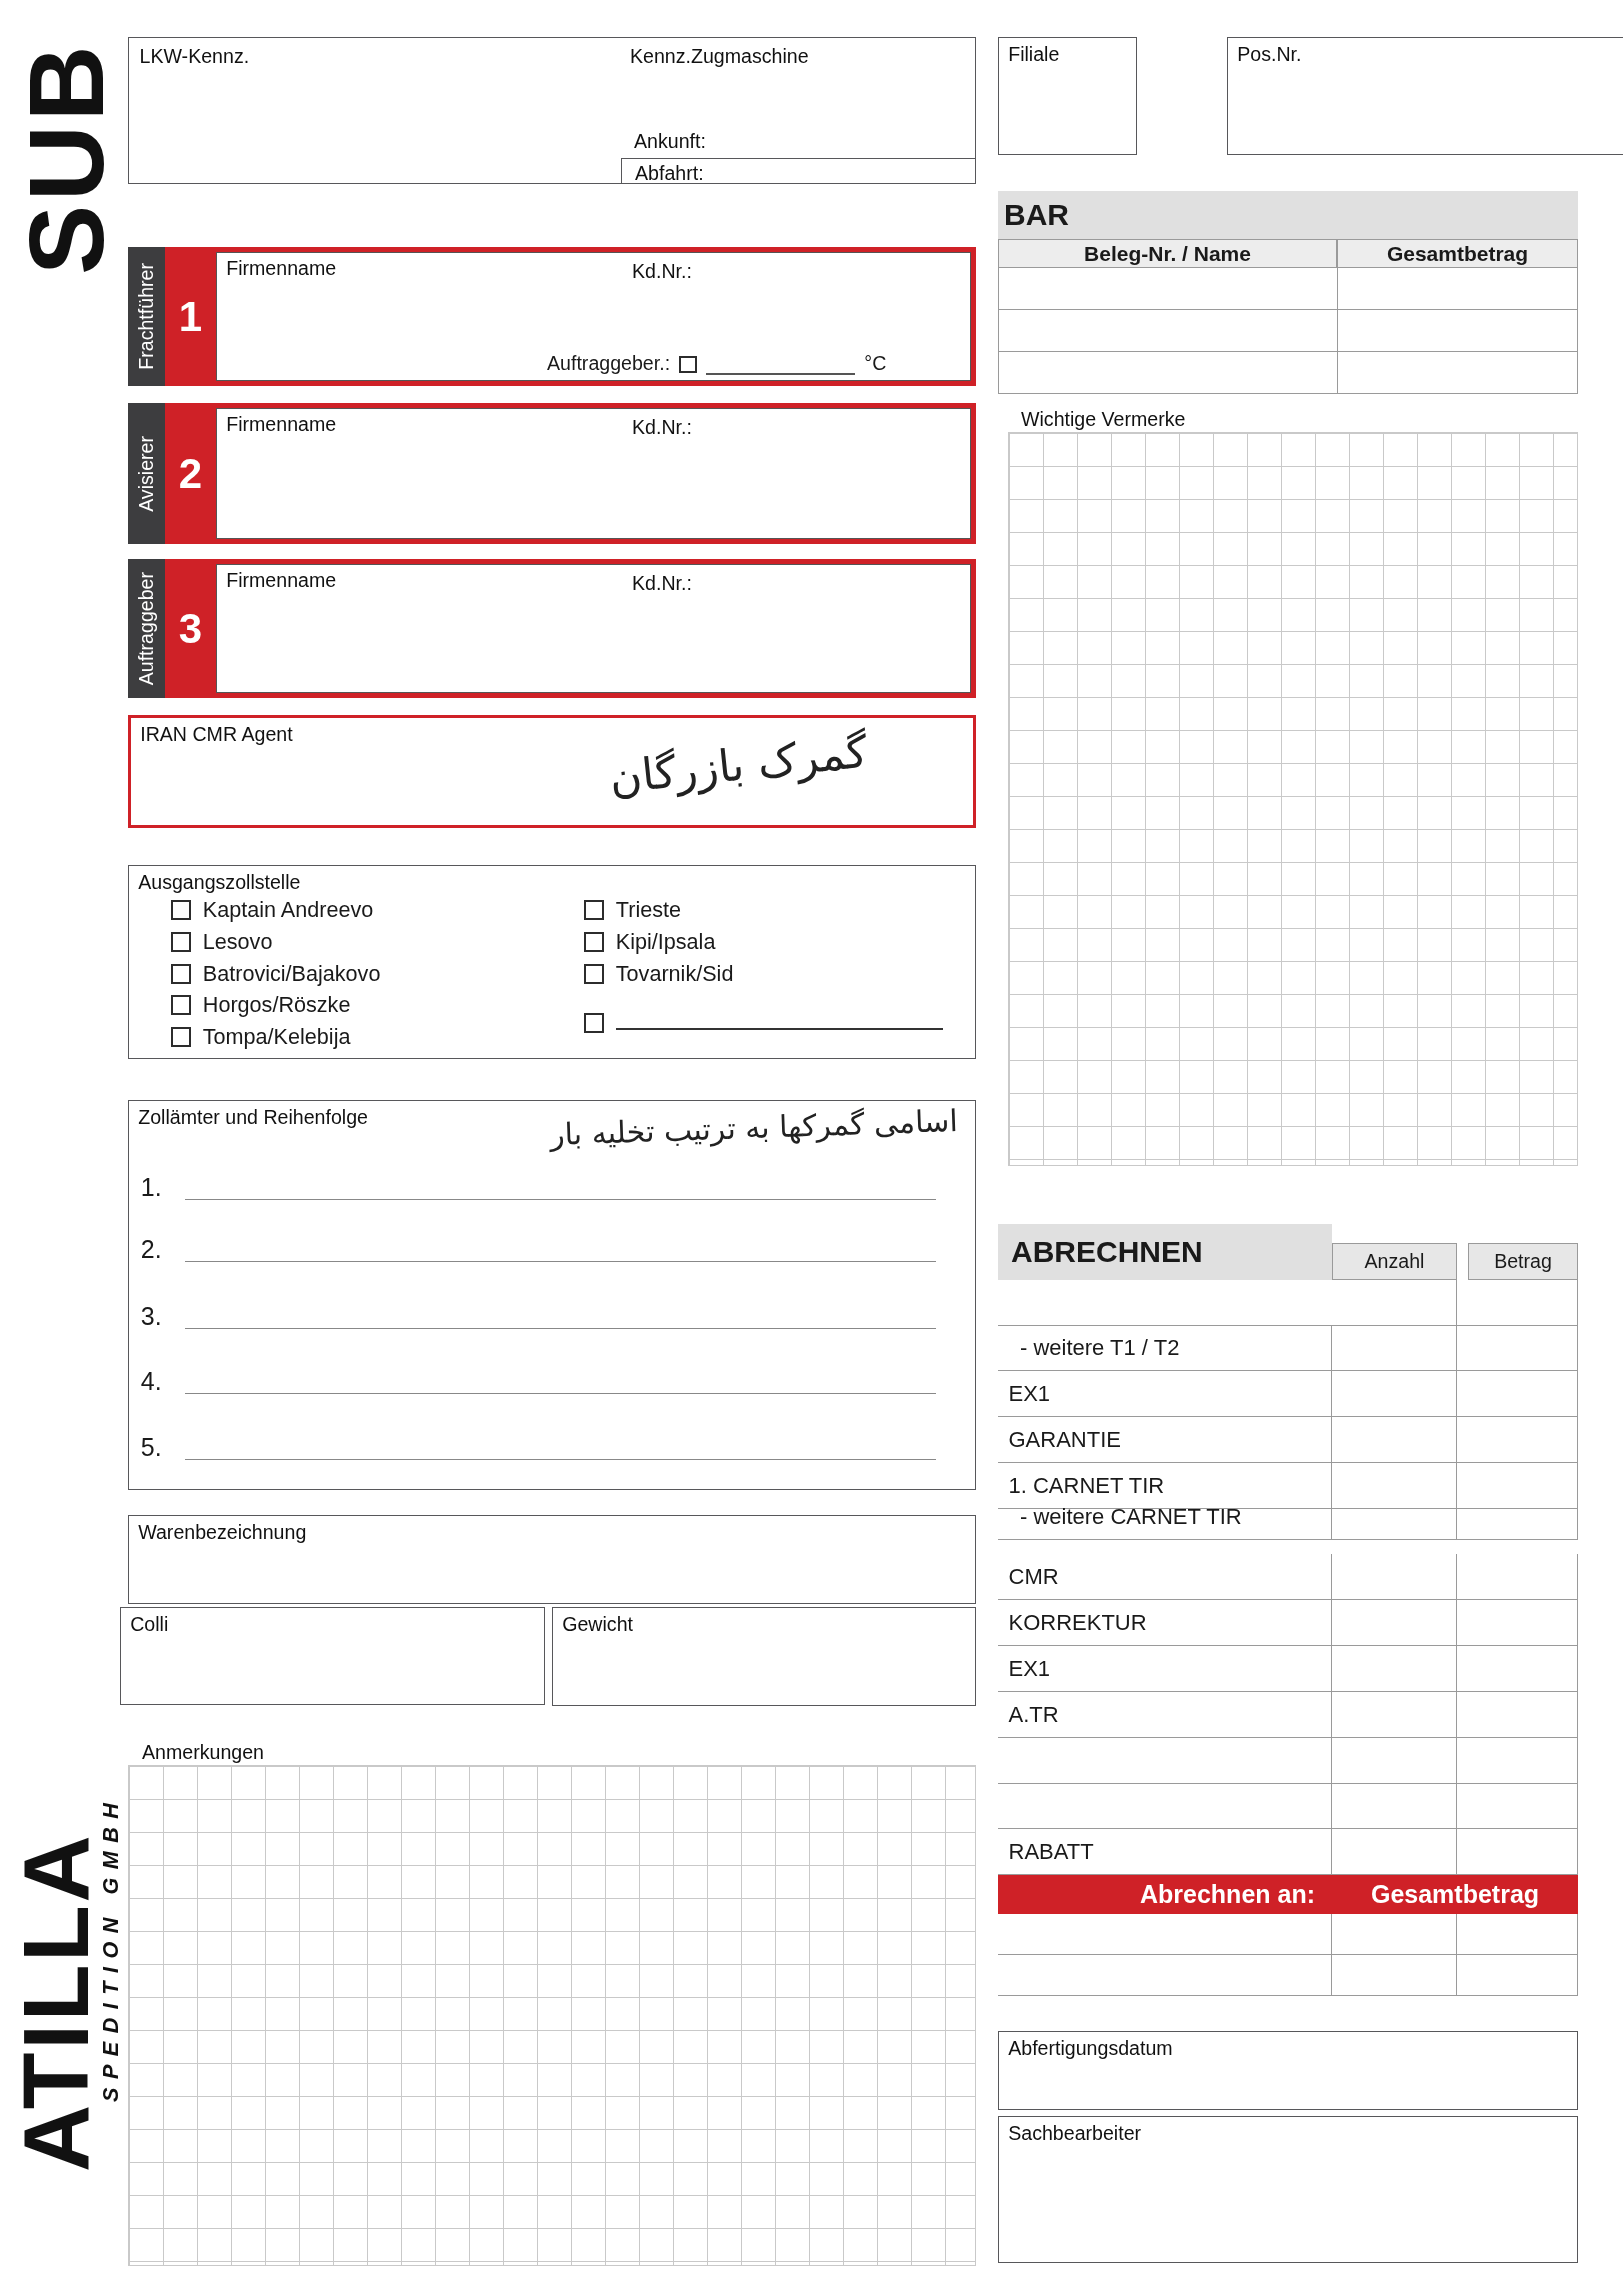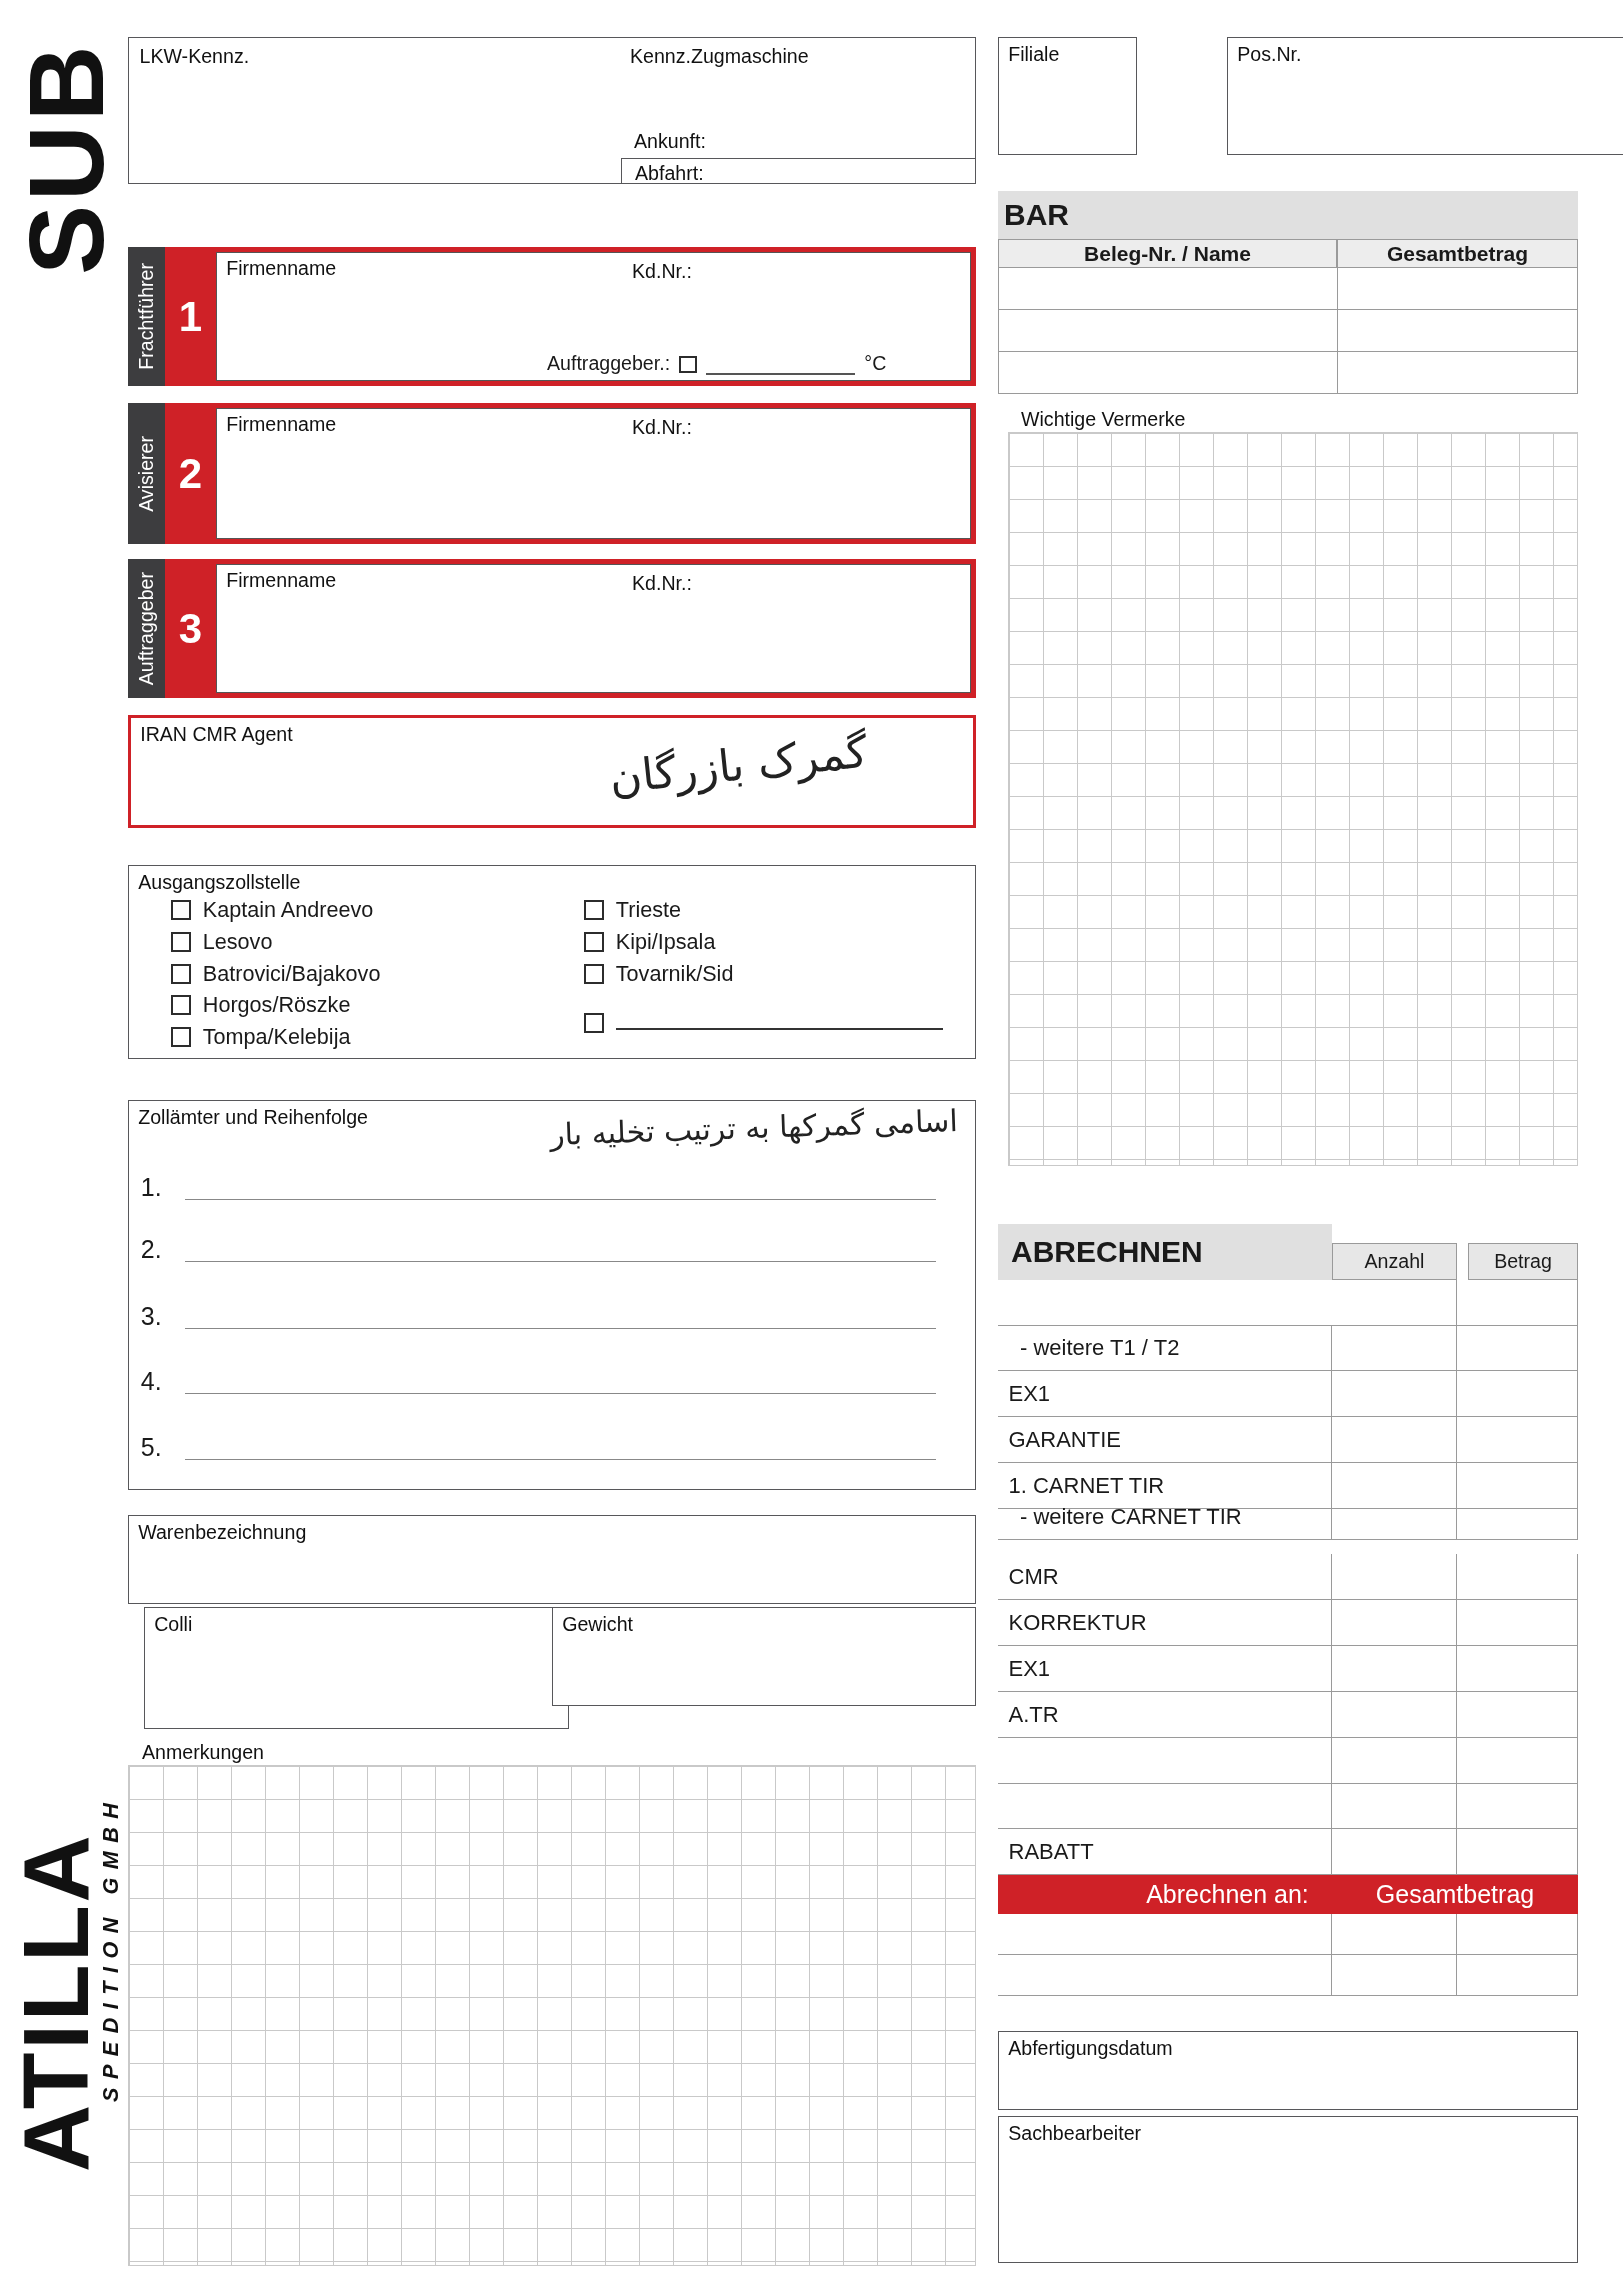--- a/index.html
+++ b/index.html
@@ -95,21 +95,21 @@
 
   
   #zollaemter-box { left:128px; top:1100px; width:848px; height:390px; }
   #zoll-hand { position:absolute; right:17px; top:9.2px; font-size:30px; transform:rotate(-2deg); }
   .zrow { position:absolute; left:11.8px; right:39px; height:31px; }
   .znum { position:absolute; left:0; bottom:1.3px; font-size:25px; }
   .zline { position:absolute; left:44px; right:0; bottom:2.6px; border-bottom:1.3px solid #888; }
 
   
   #waren-box { left:128px; top:1515px; width:848px; height:89px; }
-  #colli-box { left:144px; top:1607px; width:425px; height:122px; }
+  #colli-box { left:120px; top:1607px; width:425px; height:98px; }
   #gewicht-box { left:552px; top:1607px; width:424px; height:99px; }
 
   
   #abrechnen-section { position:absolute; left:998px; top:1224px; width:580px; height:771px; }
   #ab-title { position:absolute; left:0; top:0; width:334px; height:56px;
     background:var(--header,#e0e0e0); font-size:30px; font-weight:700;
     display:flex; align-items:center; padding-left:13px; }
   .ab-hcell { position:absolute; top:19px; height:37px; background:#e7e7e7;
     border:0.7px solid var(--line,#9a9a9a); font-size:19.6px;
     display:flex; align-items:center; justify-content:center; }
@@ -118,21 +118,21 @@
   .ab-row { position:absolute; left:0; width:580px; height:46px;
     border-bottom:0.7px solid var(--line,#9a9a9a); }
   .ab-label { position:absolute; left:0; top:0; bottom:0; width:334px; padding-left:10.5px;
     font-size:22px; display:flex; align-items:center; border-right:0.7px solid var(--line,#9a9a9a); }
   .ab-label.indent { padding-left:22px; }
   .ab-c1 { position:absolute; left:334px; width:125px; top:0; bottom:0;
     border-right:0.7px solid var(--line,#9a9a9a); }
   .ab-c2 { position:absolute; left:459px; right:0; top:0; bottom:0;
     border-right:0.7px solid var(--line,#9a9a9a); }
   #ab-footer { position:absolute; left:0; top:651px; width:580px; height:39px;
-    background:var(--red,#cf2127); color:#fff; font-weight:400; font-size:25px; }
+    background:var(--red,#cf2127); color:#fff; font-weight:700; font-size:25px; }
   #ab-footer .fl { position:absolute; left:0; width:459px; top:0; bottom:0;
     display:flex; align-items:center; justify-content:center; }
   #ab-footer .fr { position:absolute; left:334px; right:0; top:0; bottom:0;
     display:flex; align-items:center; justify-content:center; }
   .ab-row.tail { height:41px; }
 
   
   #abfert-box { left:998px; top:2031px; width:580px; height:79px; }
   #sach-box { left:998px; top:2116px; width:580px; height:147px; }
 </style>

